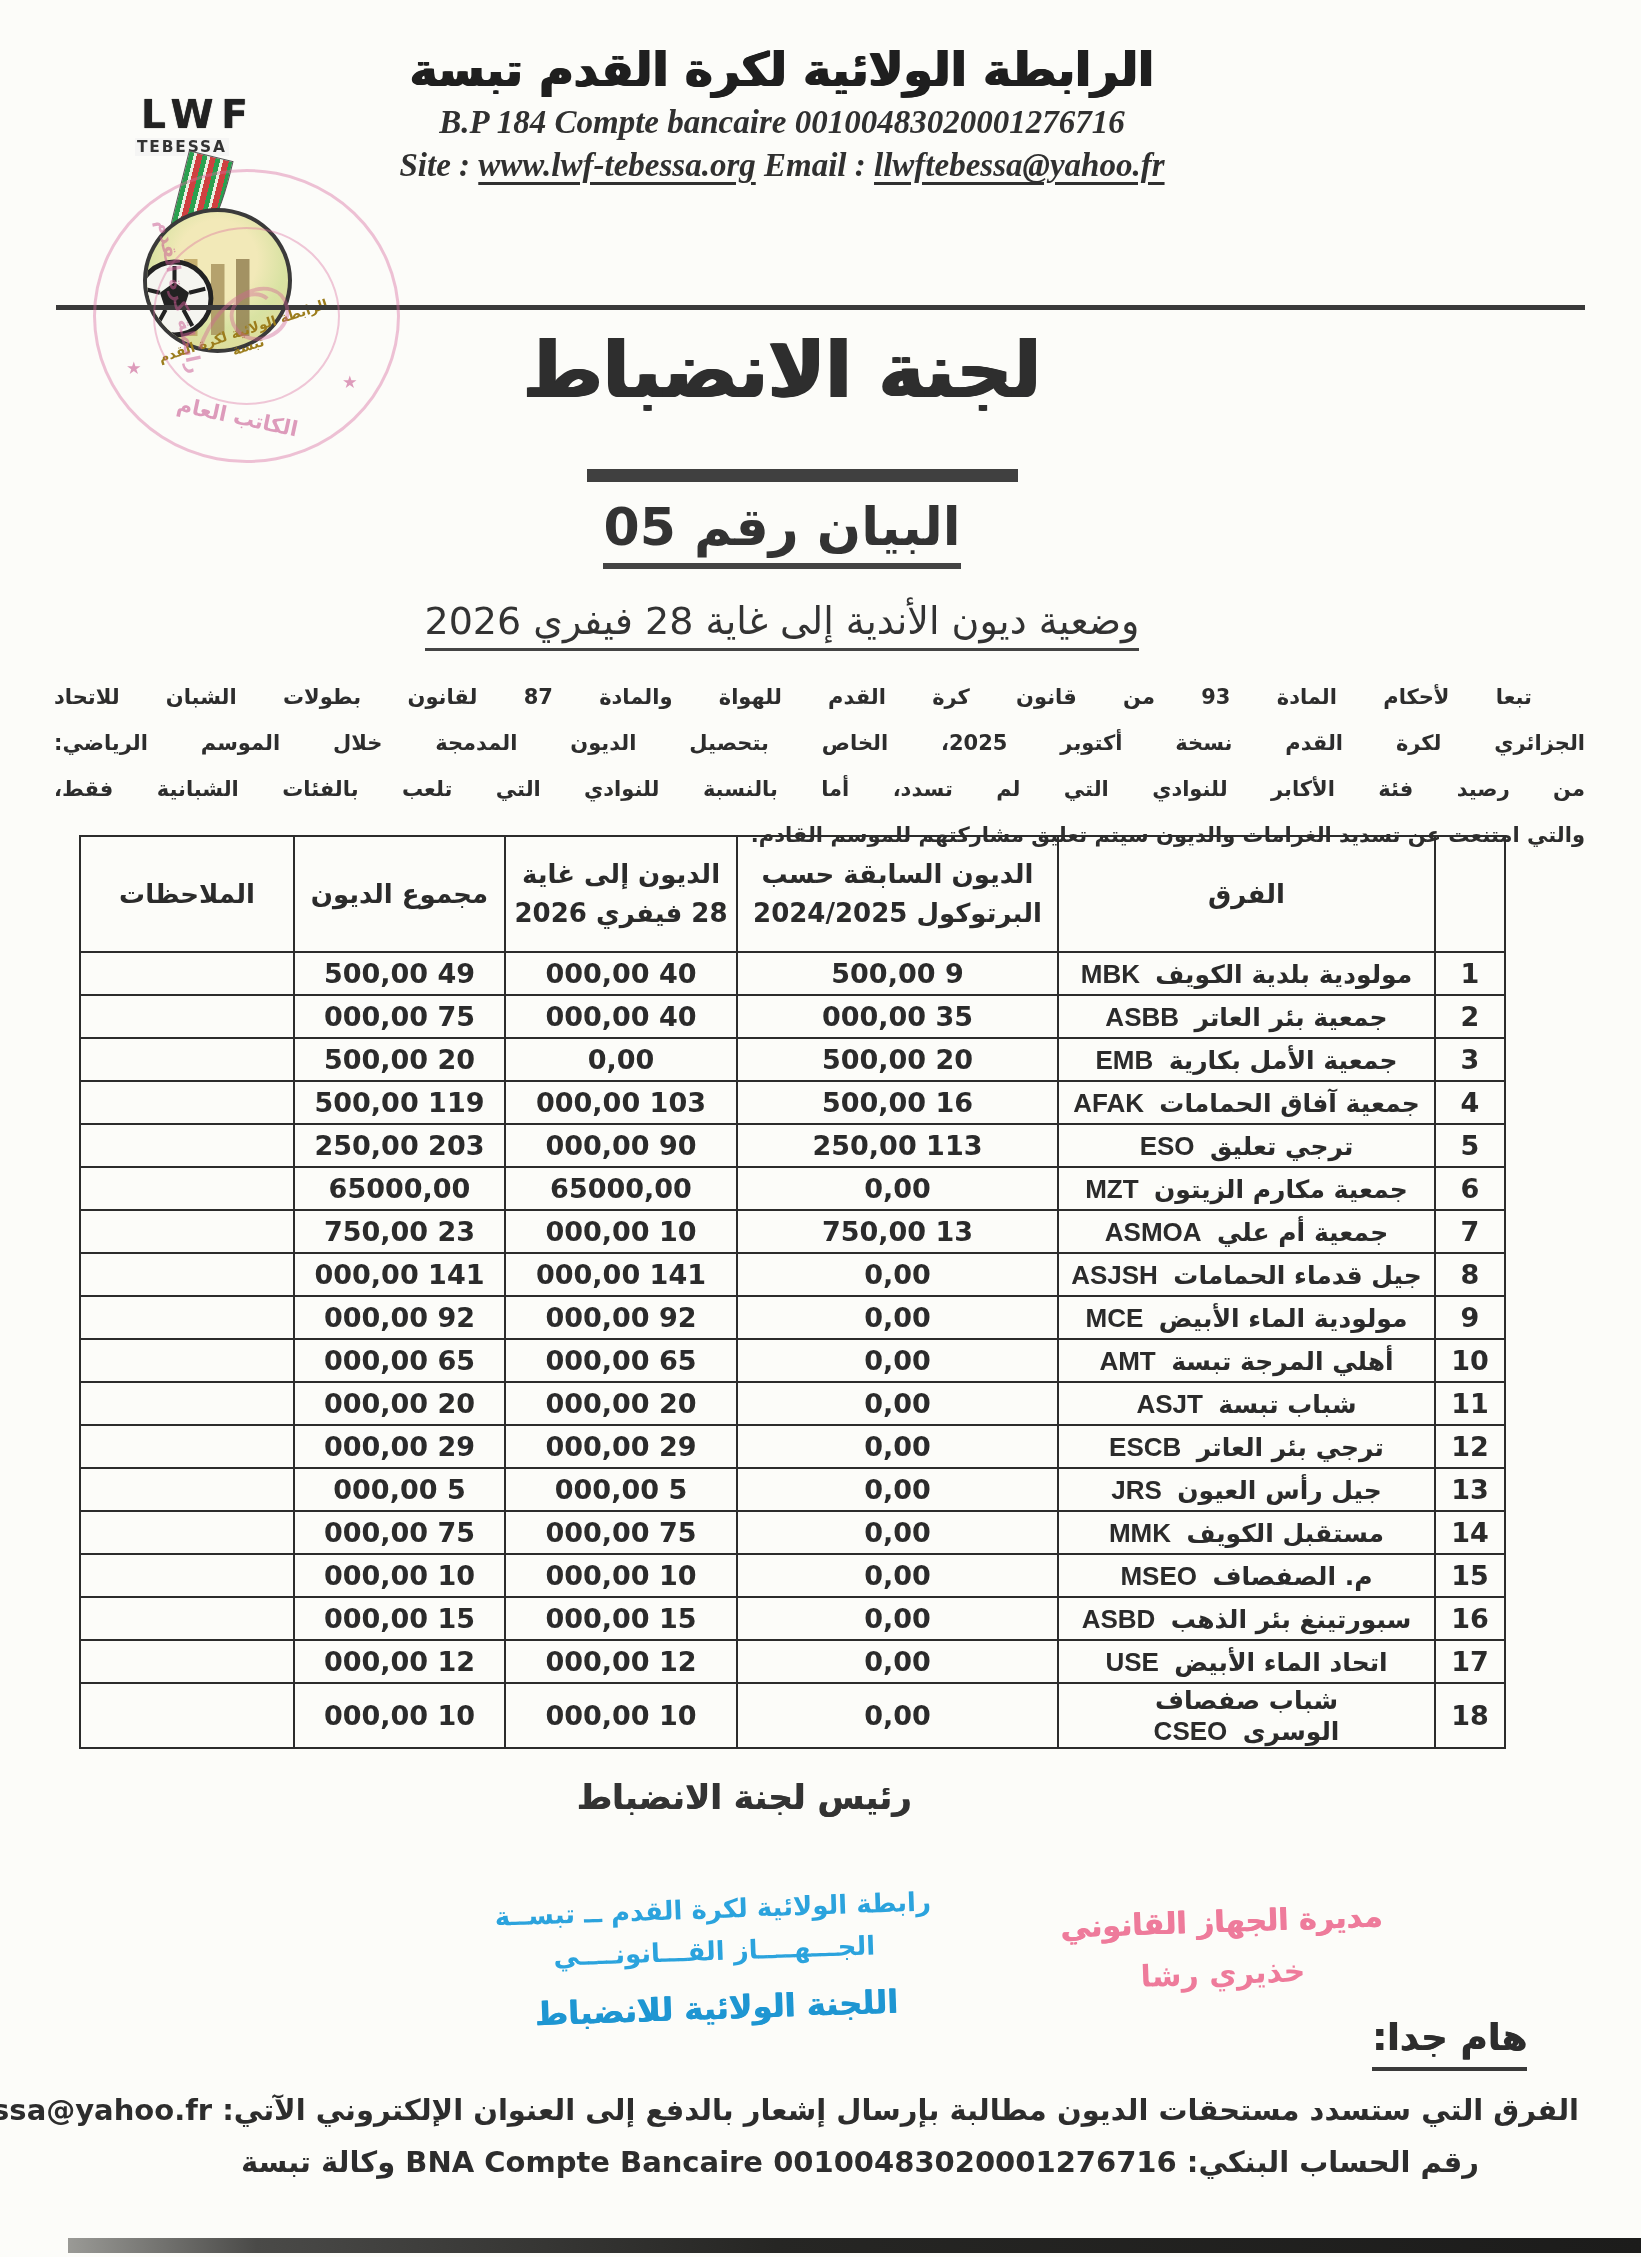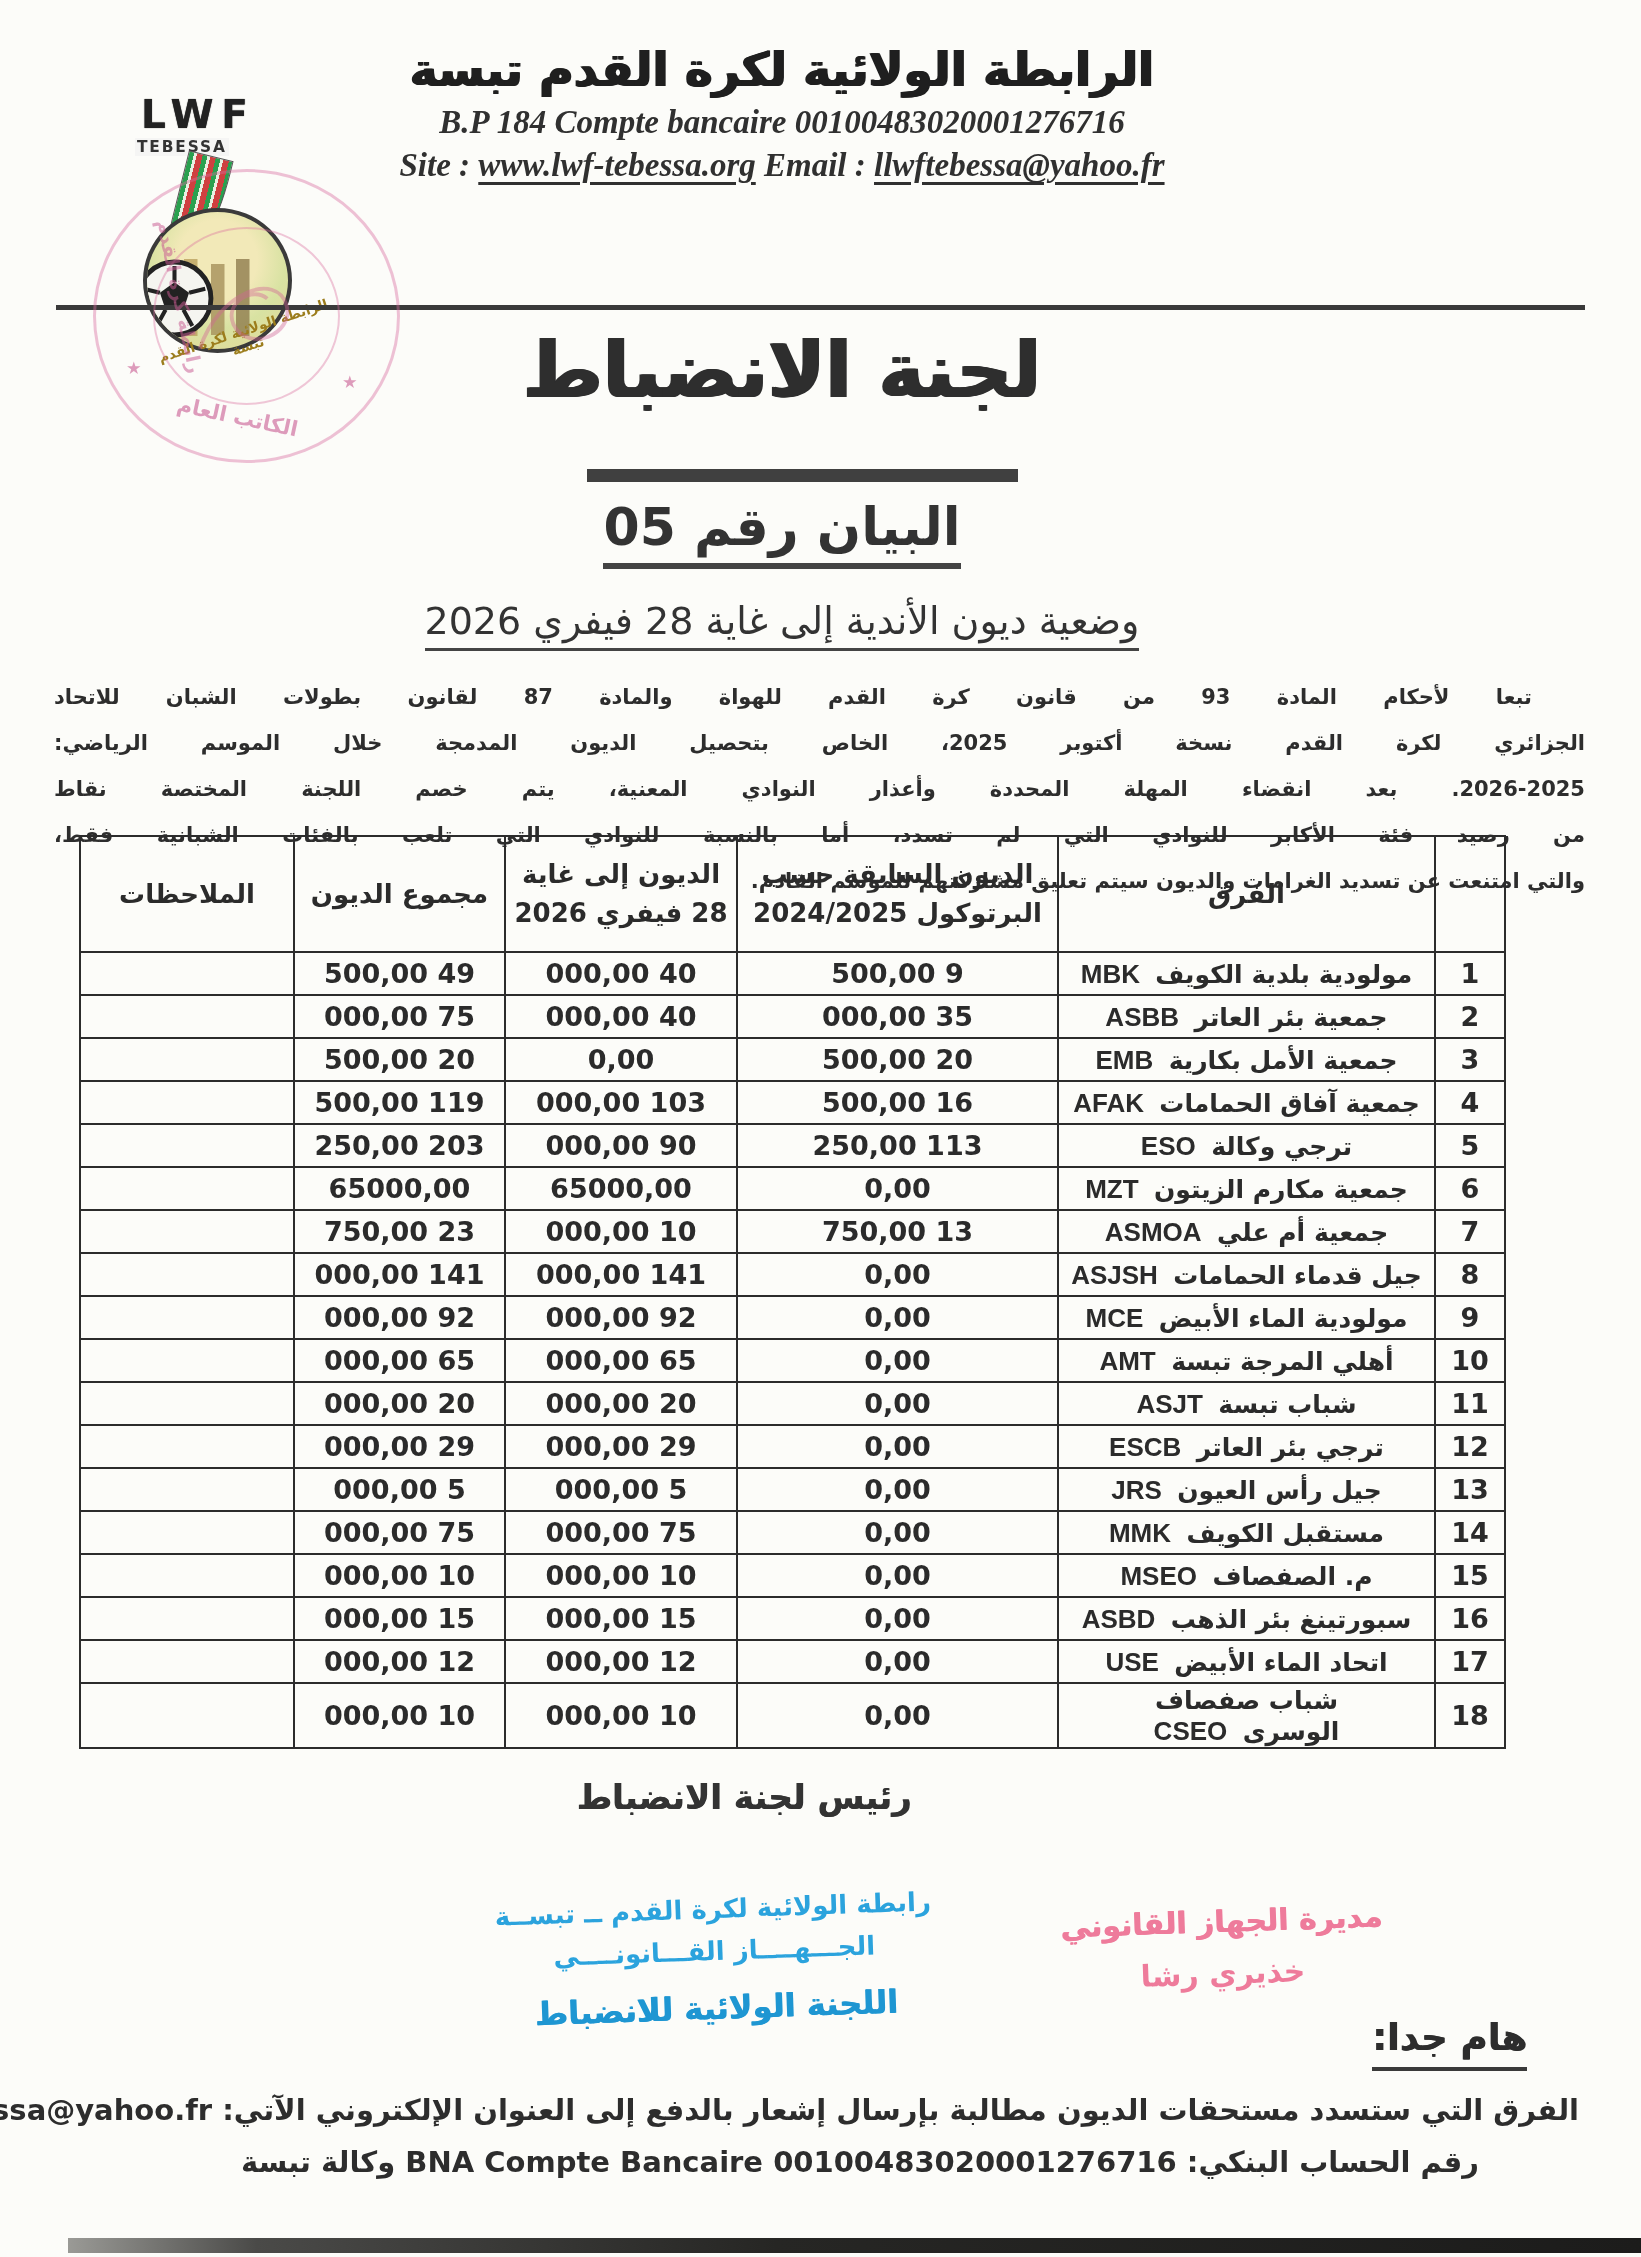--- a/index.html
+++ b/index.html
@@ -125,21 +125,20 @@
   <div class="hr-rule"></div>
 
   <div class="title-committee">لجنة الانضباط</div>
   <div class="title-bar"></div>
   <div class="title-statement"><span>البيان رقم 05</span></div>
   <div class="title-subject"><span>وضعية ديون الأندية إلى غاية 28 فيفري 2026</span></div>
 
   <div class="intro">
     <div class="intro-line">تبعا لأحكام المادة 93 من قانون كرة القدم للهواة والمادة 87 لقانون بطولات الشبان للاتحاد</div>
     <div class="intro-line">الجزائري لكرة القدم نسخة أكتوبر 2025، الخاص بتحصيل الديون المدمجة خلال الموسم الرياضي:</div>
-    <div class="intro-line">2026-2025. بعد انقضاء المهلة المحددة وأعذار النوادي المعنية، يتم خصم اللجنة المختصة نقاط</div>
     <div class="intro-line">من رصيد فئة الأكابر للنوادي التي لم تسدد، أما بالنسبة للنوادي التي تلعب بالفئات الشبانية فقط،</div>
     <div class="intro-line">والتي امتنعت عن تسديد الغرامات والديون سيتم تعليق مشاركتهم للموسم القادم.</div>
   </div>
 
   <table class="debt-table" dir="rtl">
     <colgroup>
       <col style="width:70px">
         <col style="width:377px">
         <col style="width:321px">
       <col style="width:232px">
@@ -190,21 +189,21 @@
         <tr>
           <td class="c-no">4</td>
           <td><span class="club-name">جمعية آفاق الحمامات</span><span class="club-code">AFAK</span></td>
           <td>16 500,00</td>
           <td>103 000,00</td>
           <td>119 500,00</td>
           <td></td>
         </tr>
         <tr>
           <td class="c-no">5</td>
-          <td><span class="club-name">ترجي وكالة</span><span class="club-code">ESO</span></td>
+          <td><span class="club-name">ترجي تعليق</span><span class="club-code">ESO</span></td>
           <td>113 250,00</td>
           <td>90 000,00</td>
           <td>203 250,00</td>
           <td></td>
         </tr>
         <tr>
           <td class="c-no">6</td>
           <td><span class="club-name">جمعية مكارم الزيتون</span><span class="club-code">MZT</span></td>
           <td>0,00</td>
           <td>65000,00</td>

